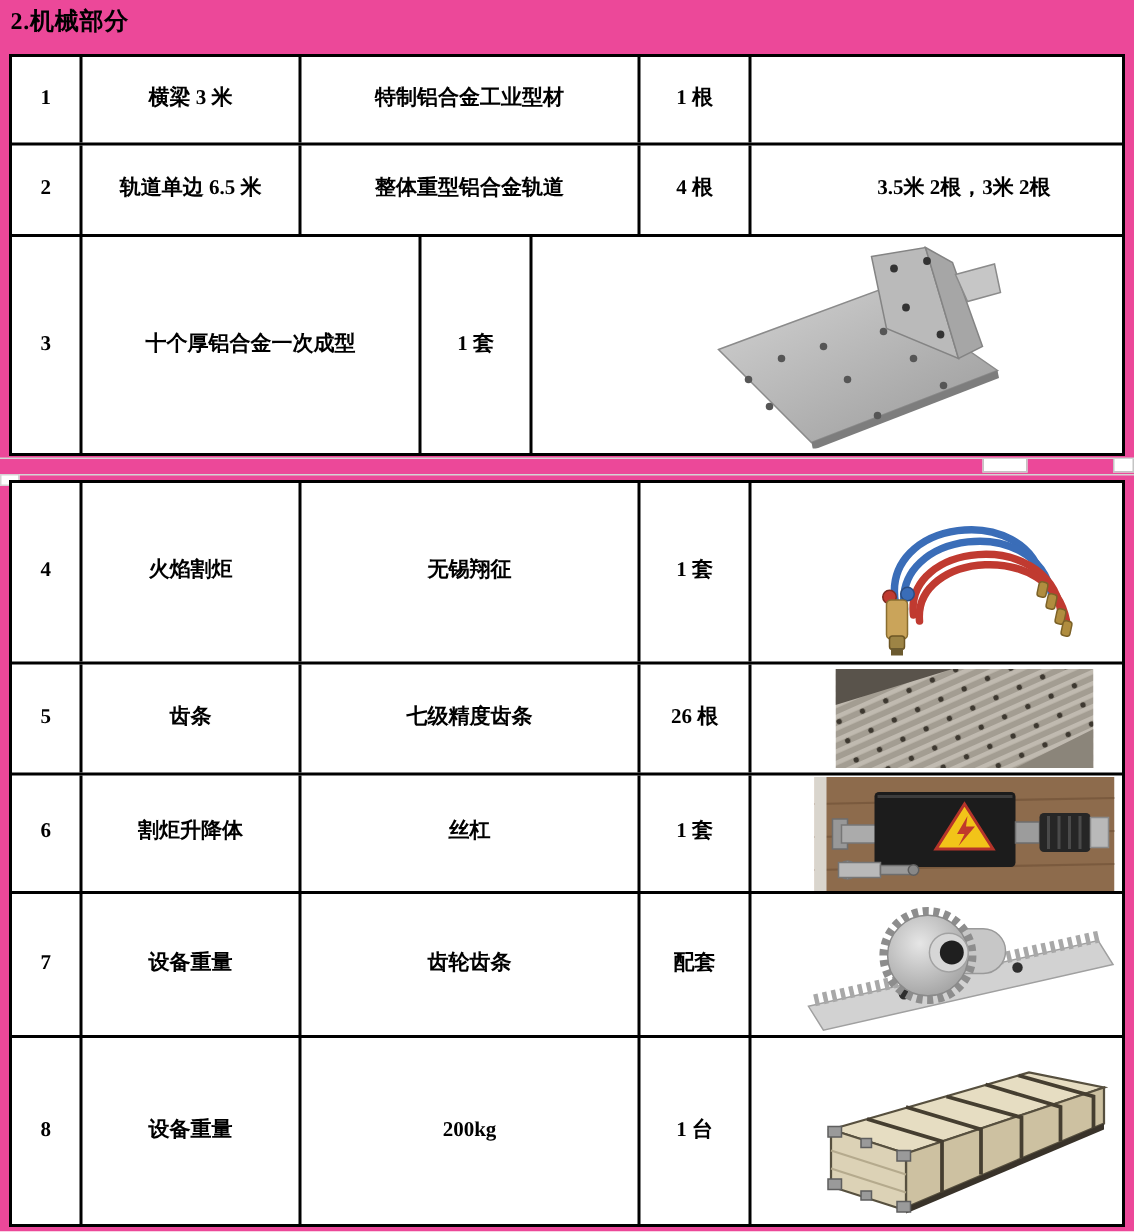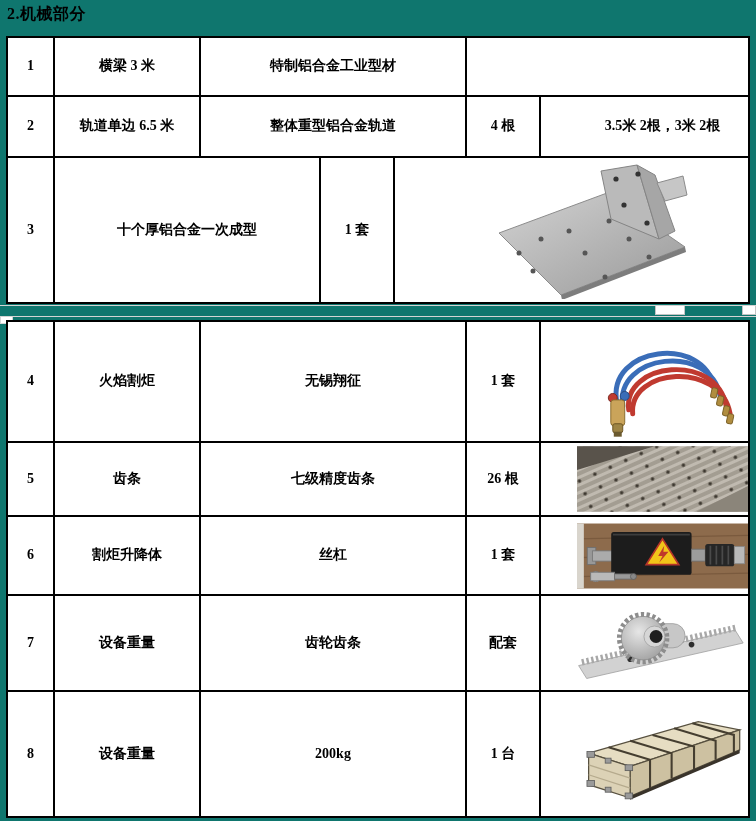--- a/index.html
+++ b/index.html
@@ -1,27 +1,27 @@
 <!DOCTYPE html>
 <html><head>
 <meta charset="utf-8">
 <style>
   html,body{margin:0;padding:0;background:#ffffff;}
-  .doc{position:relative;width:756px;height:821px;background:#0f766e;
+  .doc{position:relative;width:756px;height:821px;background:#ec4899;
        font-family:"Liberation Serif","DejaVu Serif",serif;font-weight:bold;color:#000;}
   .title{position:absolute;left:7px;top:4px;font-size:16px;letter-spacing:.5px;}
   .tbl{position:absolute;left:6px;width:744px;border:2px solid #000;box-sizing:border-box;background:#fff;}
   .tbl1{top:36px;}
   .tbl2{top:320px;}
   .tr{display:flex;border-bottom:2px solid #000;box-sizing:border-box;}
   .tr:last-child{border-bottom:none;}
   .td{border-right:2px solid #000;box-sizing:border-box;display:flex;align-items:center;
       justify-content:center;text-align:center;font-size:14px;overflow:hidden;line-height:1.3;}
   .td:last-child{border-right:none;margin-left:36px;}
-  .c1{width:47px;} .c2{width:146px;} .c3{width:266px;} .c4{width:74px;} .c5{flex:1;}
+  .c1{width:47px;} .c2{width:146px;} .c3{width:226px;} .c4{width:74px;} .c5{flex:1;}
   .r1{height:59px;} .r2{height:61px;} .r3{height:144px;}
   .r4{height:121px;} .r5{height:74px;} .r6{height:79px;} .r7{height:96px;} .r8{height:124px;}
   .photo{display:block;}
   
   .split-band{position:absolute;left:0;top:305px;width:756px;height:12px;
               border-top:1px solid #d4d4d4;border-bottom:1px solid #d4d4d4;box-sizing:border-box;}
   .split-tab{position:absolute;left:655px;top:0;width:30px;height:9px;
              border:1px solid #c4c4c4;border-top:none;background:#fff;box-sizing:border-box;}
   .split-cap-right{position:absolute;right:0;top:0;width:14px;height:9px;
              border:1px solid #c4c4c4;border-top:none;background:#fff;box-sizing:border-box;}
@@ -34,20 +34,21 @@
 <div class="doc">
 
   <div class="title">2.机械部分</div>
 
   <div class="tbl tbl1">
 
     <div class="tr r1">
       <div class="td c1">1</div>
       <div class="td c2">横梁 3 米</div>
       <div class="td c3">特制铝合金工业型材</div>
+      <div class="td c4">1 根</div>
       <div class="td c5"></div>
     </div>
 
     <div class="tr r2">
       <div class="td c1">2</div>
       <div class="td c2">轨道单边 6.5 米</div>
       <div class="td c3">整体重型铝合金轨道</div>
       <div class="td c4">4 根</div>
       <div class="td c5">3.5米 2根，3米 2根</div>
     </div>

